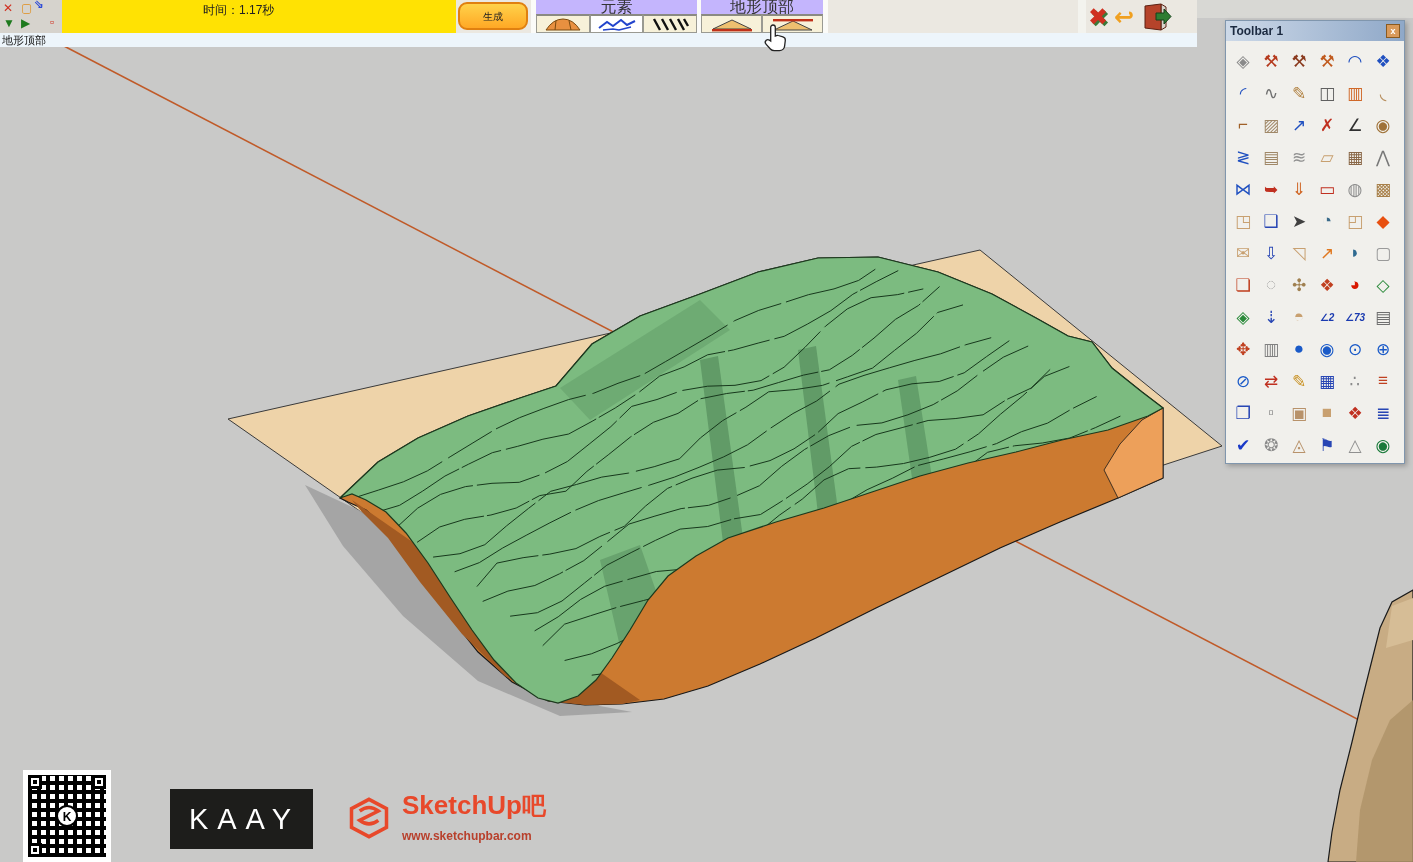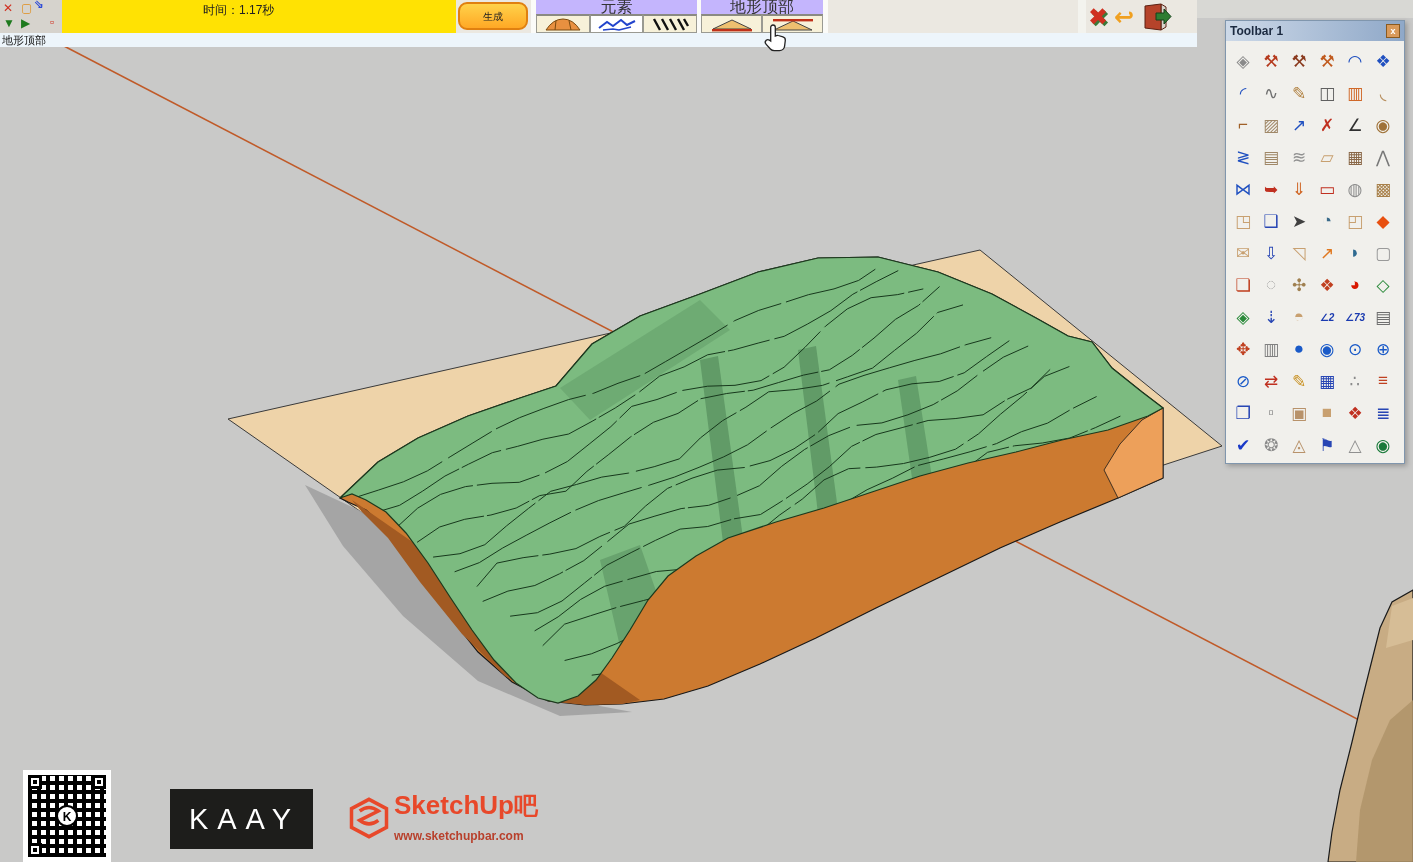--- a/index.html
+++ b/index.html
@@ -61,21 +61,21 @@
   .qrp{position:relative;width:100%;height:100%;
     background:repeating-linear-gradient(0deg,#000 0 4px,transparent 4px 9px),
                repeating-linear-gradient(90deg,#000 0 4px,#fff 4px 9px);}
   .fp{position:absolute;width:14px;height:14px;border:3px solid #000;background:#fff;box-sizing:border-box;}
   .fp i{position:absolute;left:2px;top:2px;width:4px;height:4px;background:#000;}
   .fp.tl{left:0;top:0}.fp.tr{right:0;top:0}.fp.bl{left:0;bottom:0}
   .qrk{position:absolute;left:50%;top:50%;width:22px;height:22px;margin:-11px 0 0 -11px;border:2px solid #000;
     border-radius:50%;background:#fff;font-size:12px;font-weight:bold;text-align:center;line-height:20px;box-sizing:border-box;}
   .kaay{position:absolute;left:170px;top:789px;width:143px;height:60px;background:#1d1d1b;color:#fff;
     font-size:29px;letter-spacing:9px;text-align:center;line-height:60px;padding-left:6px;box-sizing:border-box;}
-  .sulogo{position:absolute;left:348px;top:792px;display:flex;align-items:center;gap:4px;}
+  .sulogo{position:absolute;left:348px;top:792px;display:flex;align-items:center;gap:12px;}
   .sutext .line1{font-size:26px;font-weight:bold;color:#e8482a;line-height:26px;}
   .sutext .line1 .ba{font-size:24px;}
   .sutext .line2{font-size:12px;font-weight:bold;color:#b8402c;margin-top:10px;}
   .cursorhand{position:absolute;left:763px;top:24px;z-index:50;}
 </style>
 </head>
 <body>
 
 <div class="screen">
 

